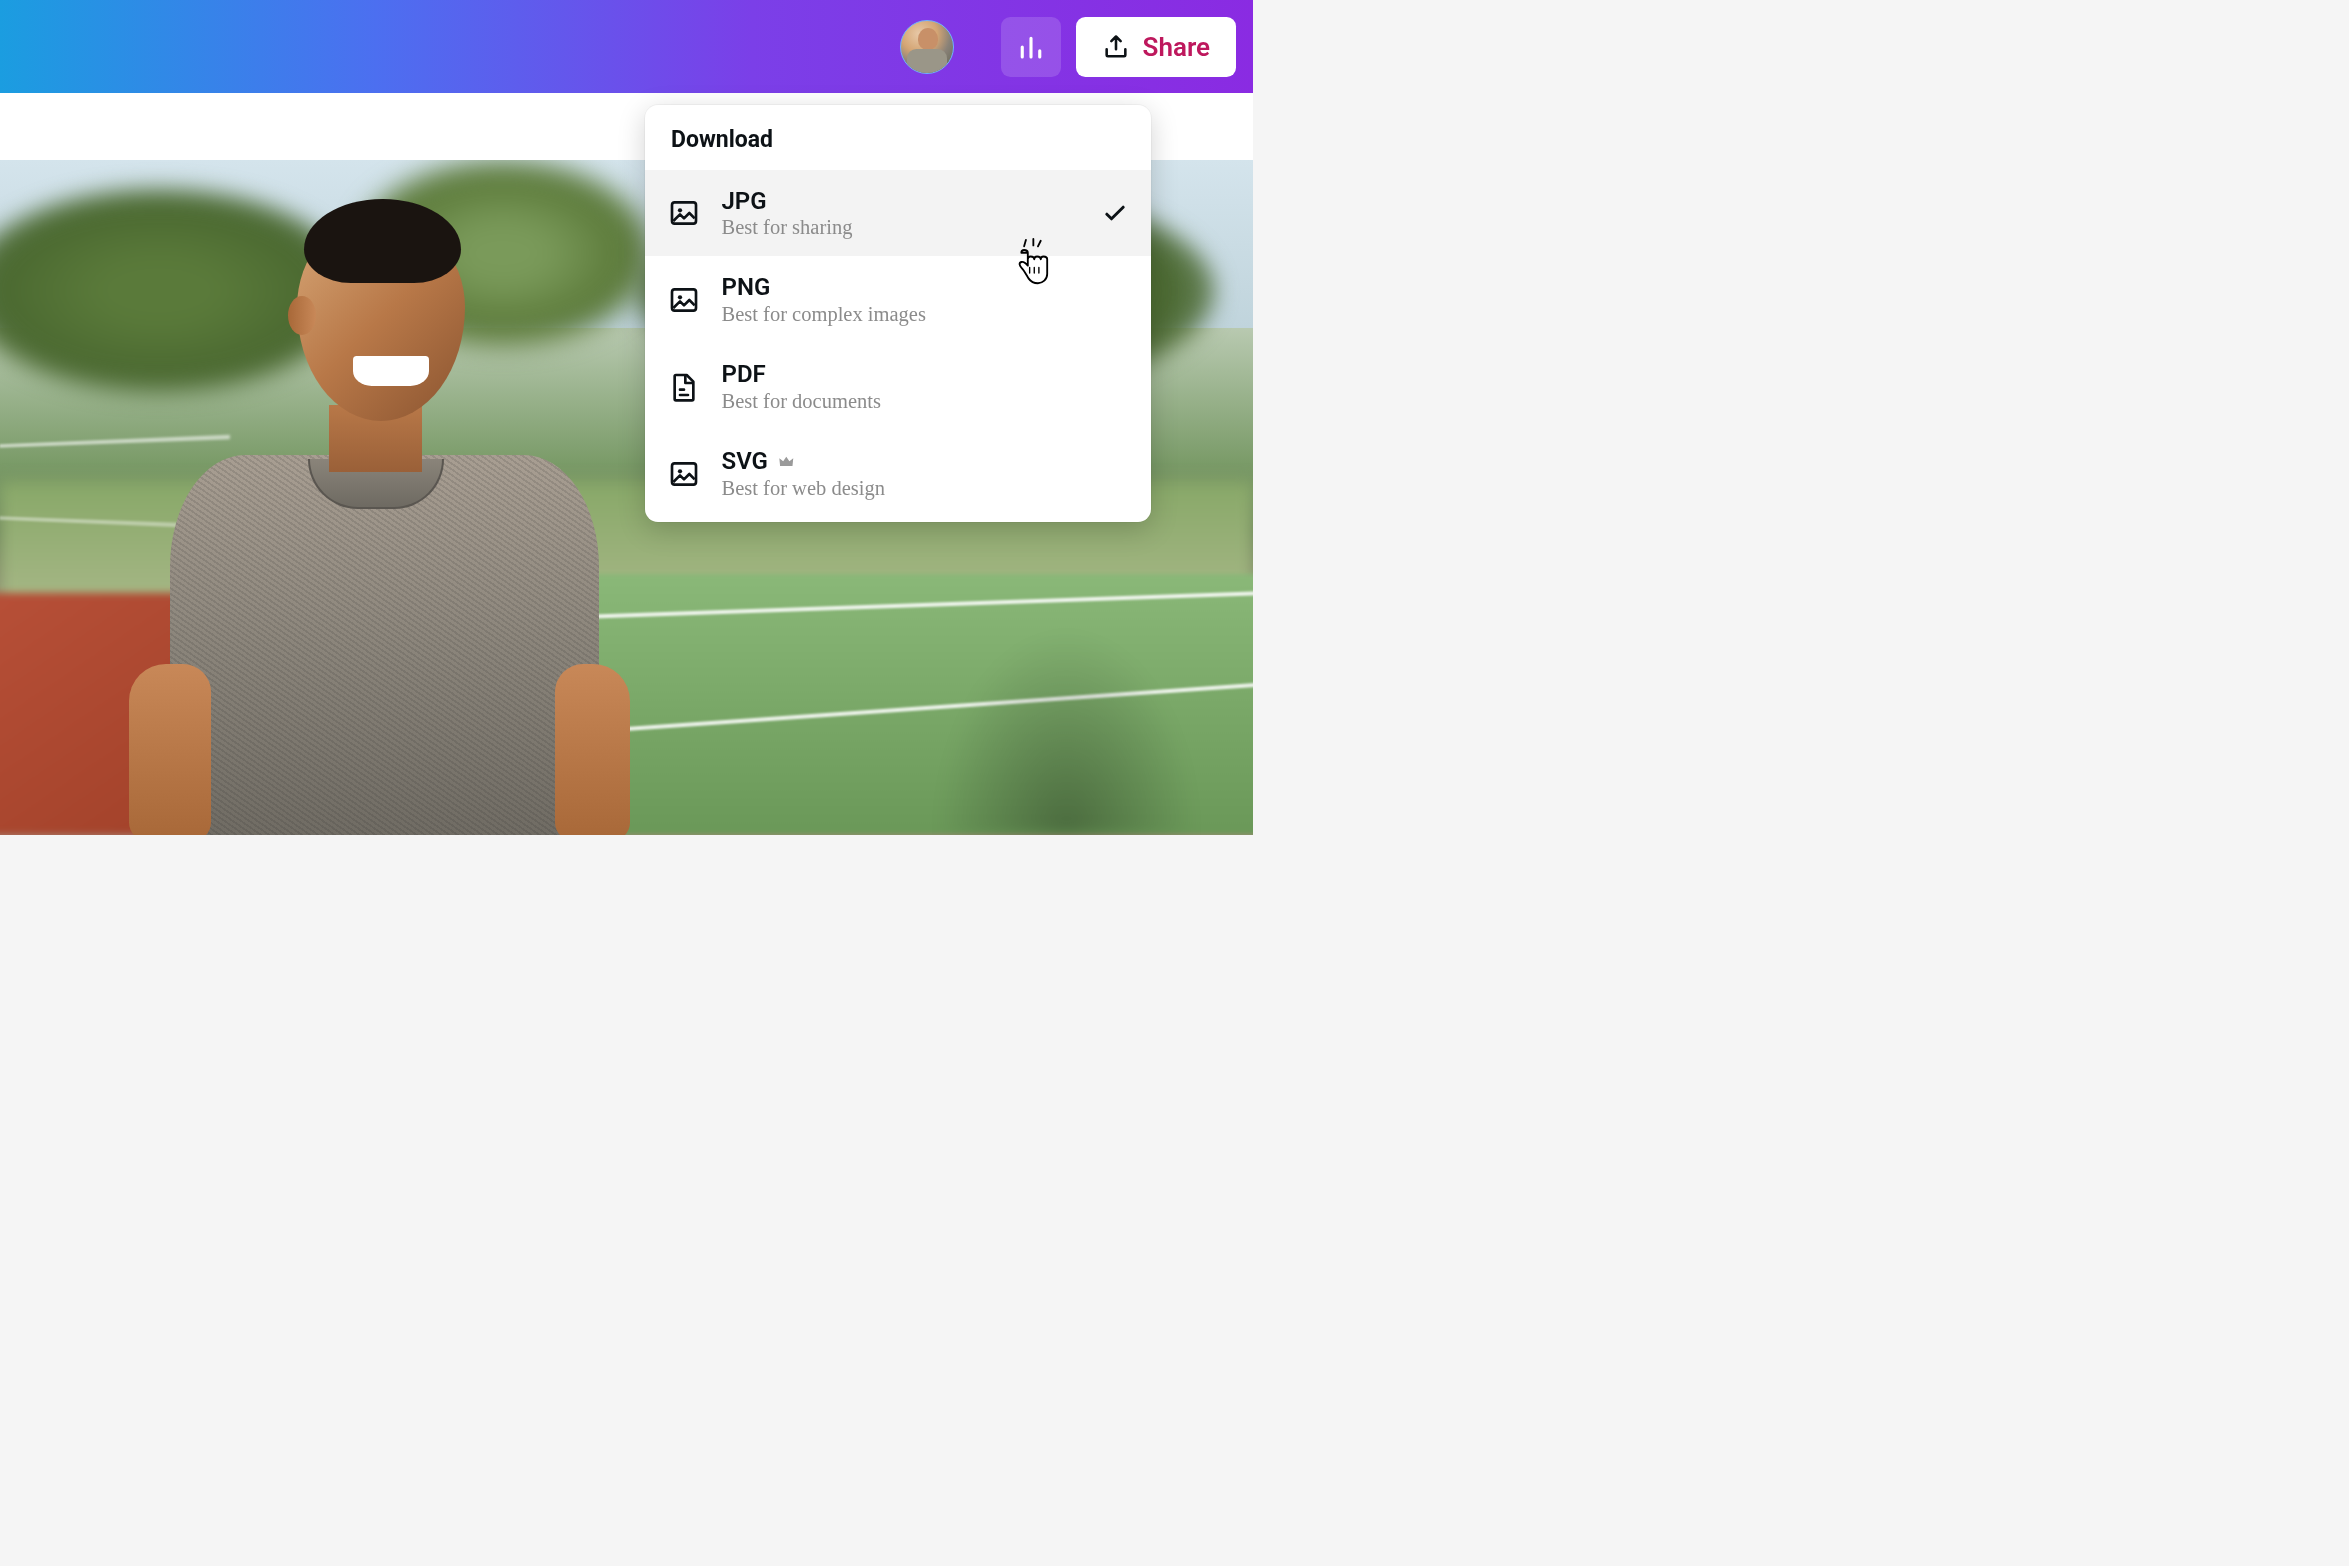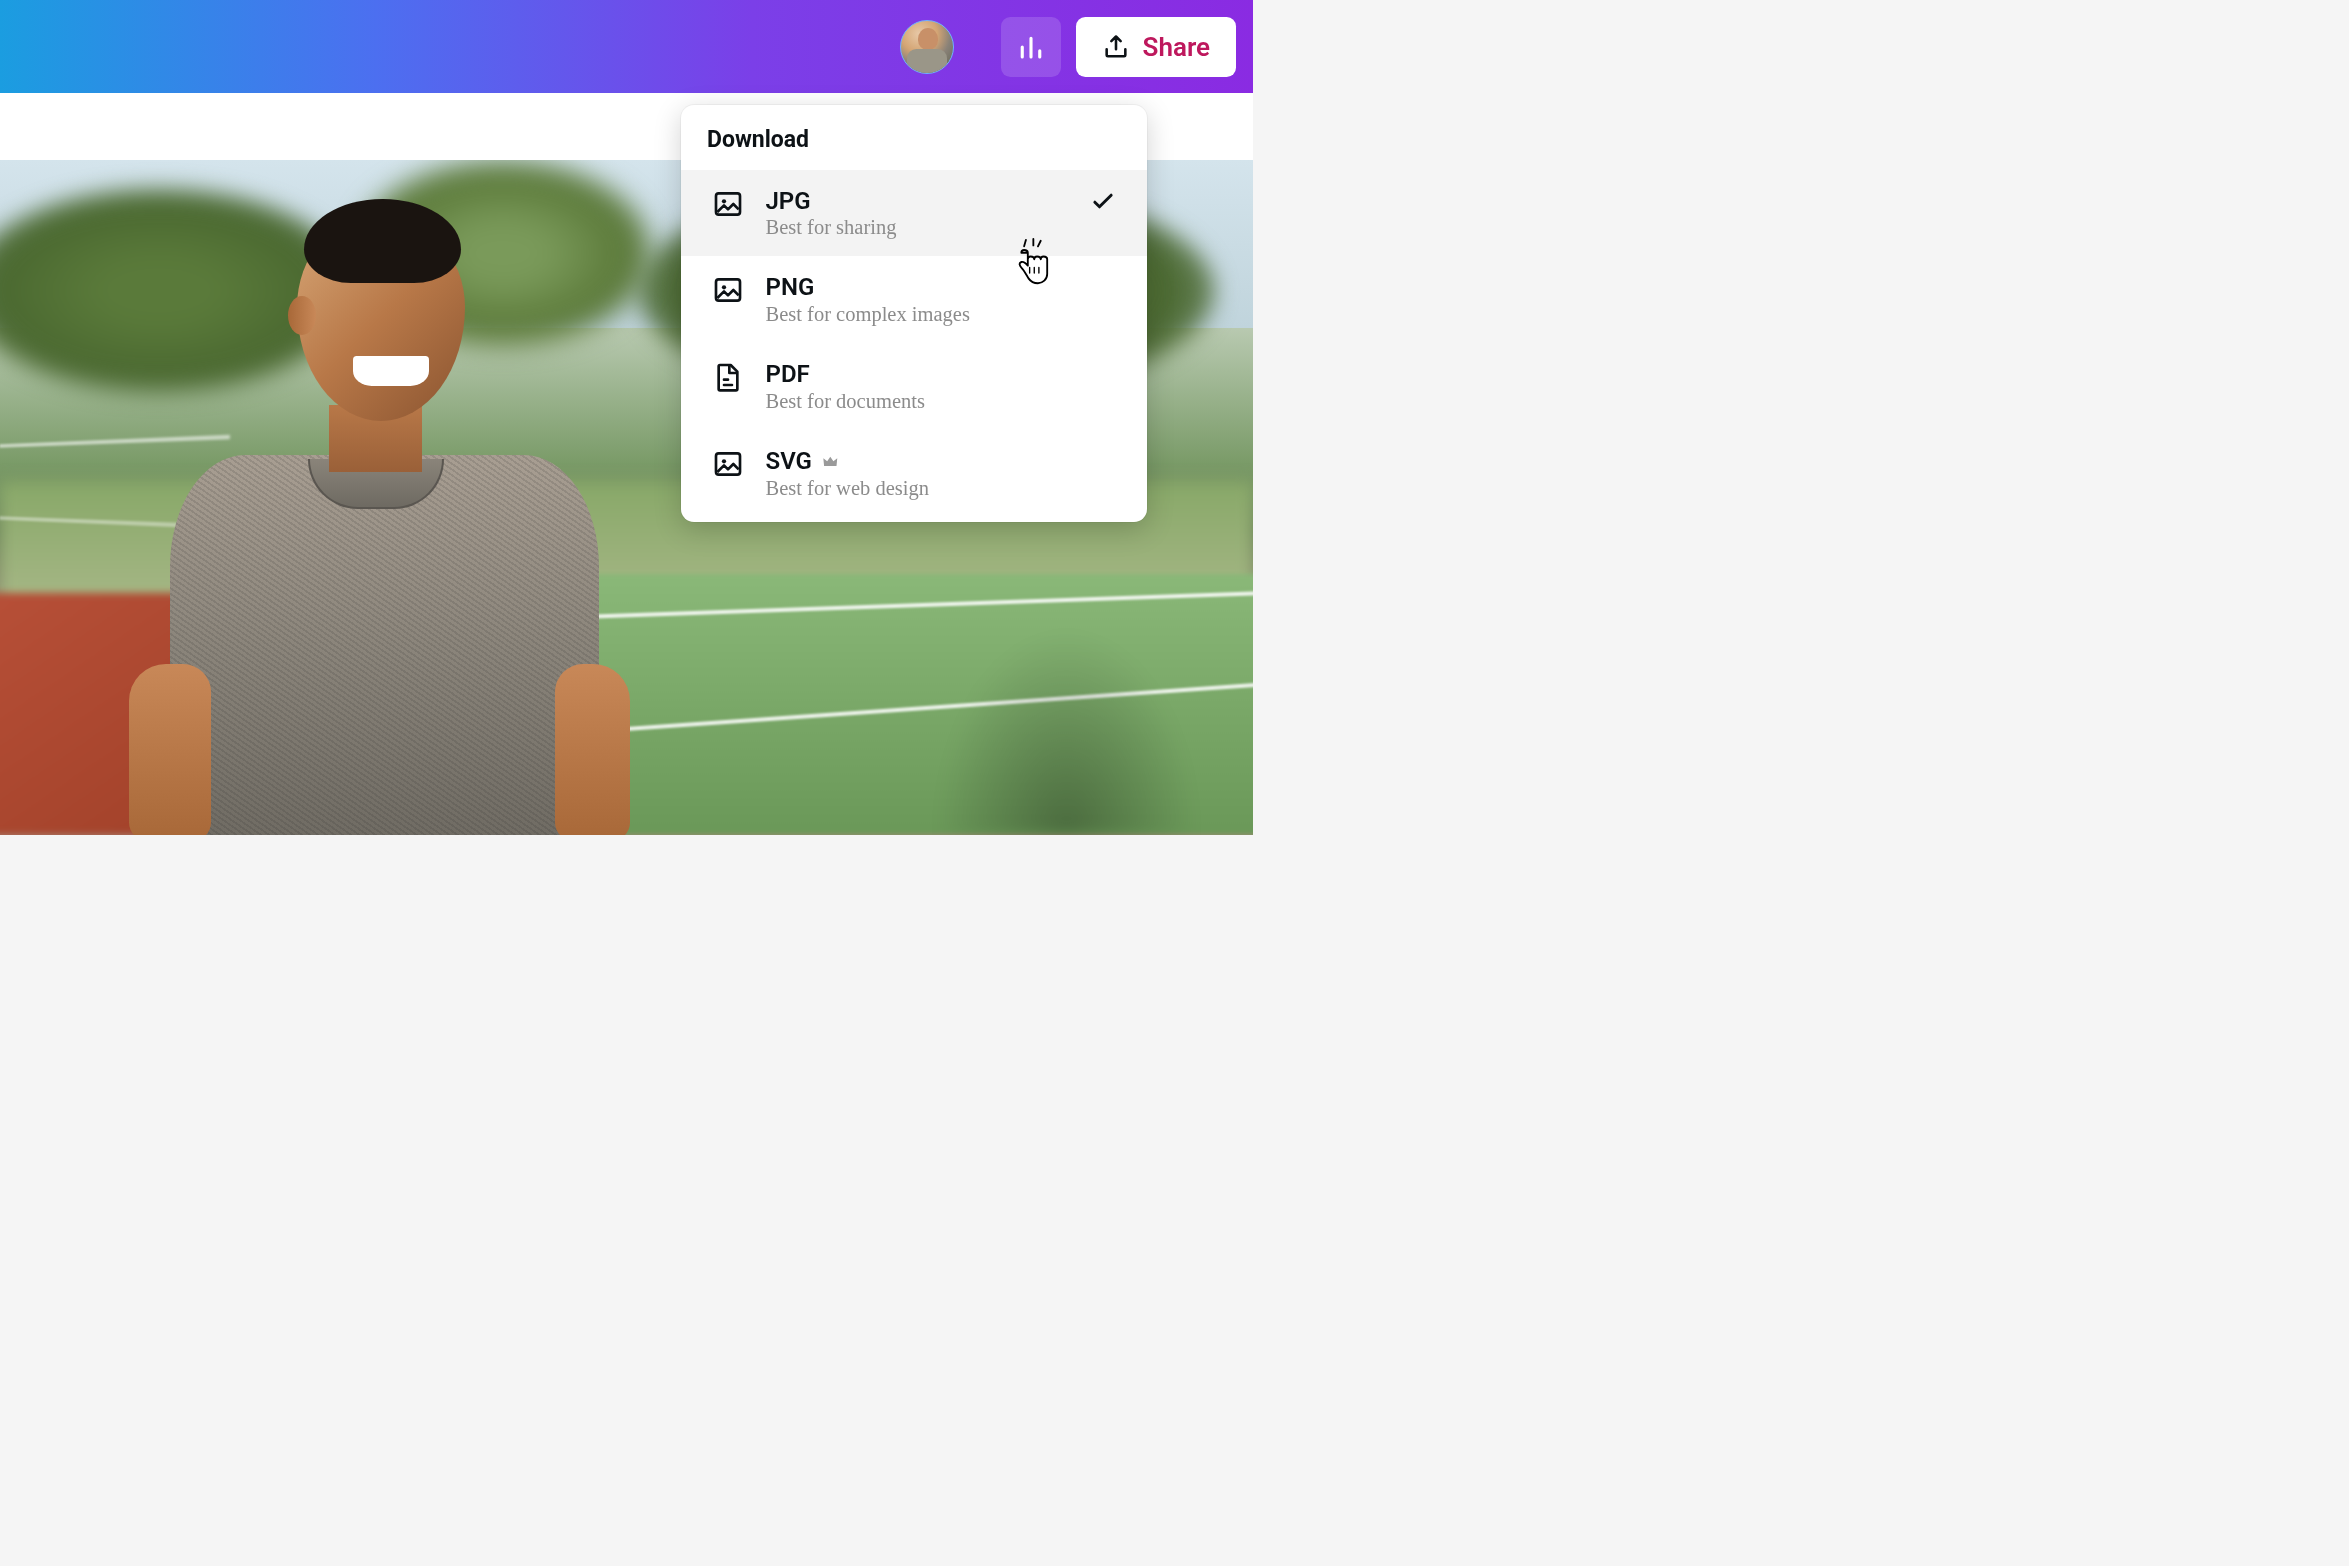--- a/index.html
+++ b/index.html
@@ -305,39 +305,39 @@
       bottom: 0;
       right: 56px;
       width: 261px;
       height: 205px;
       background: radial-gradient(ellipse at 50% 100%, rgba(0,0,0,0.3) 0%, transparent 70%);
       filter: blur(7.5px);
     }
     .dropdown {
       position: absolute;
       top: 105px;
-      left: 681px;
-      width: 466px;
+      left: 645px;
+      width: 506px;
       background: #fff;
       border-radius: 13px;
       box-shadow: 0 7.5px 28px rgba(0,0,0,0.18), 0 0 0 0.9px rgba(0,0,0,0.04);
       overflow: hidden;
       z-index: 100;
     }
     .dropdown-header {
       padding: 20.5px 26px 17px;
       font-size: 23px;
       font-weight: 700;
       color: #0d1216;
     }
     .option {
       display: flex;
-      align-items: flex-start;
+      align-items: center;
       gap: 20.5px;
-      padding: 17px 30px;
+      padding: 17px 22px;
       cursor: pointer;
       position: relative;
     }
     .option.selected {
       background: #f3f3f3;
     }
     .option-icon {
       width: 34px;
       height: 34px;
       flex-shrink: 0;

